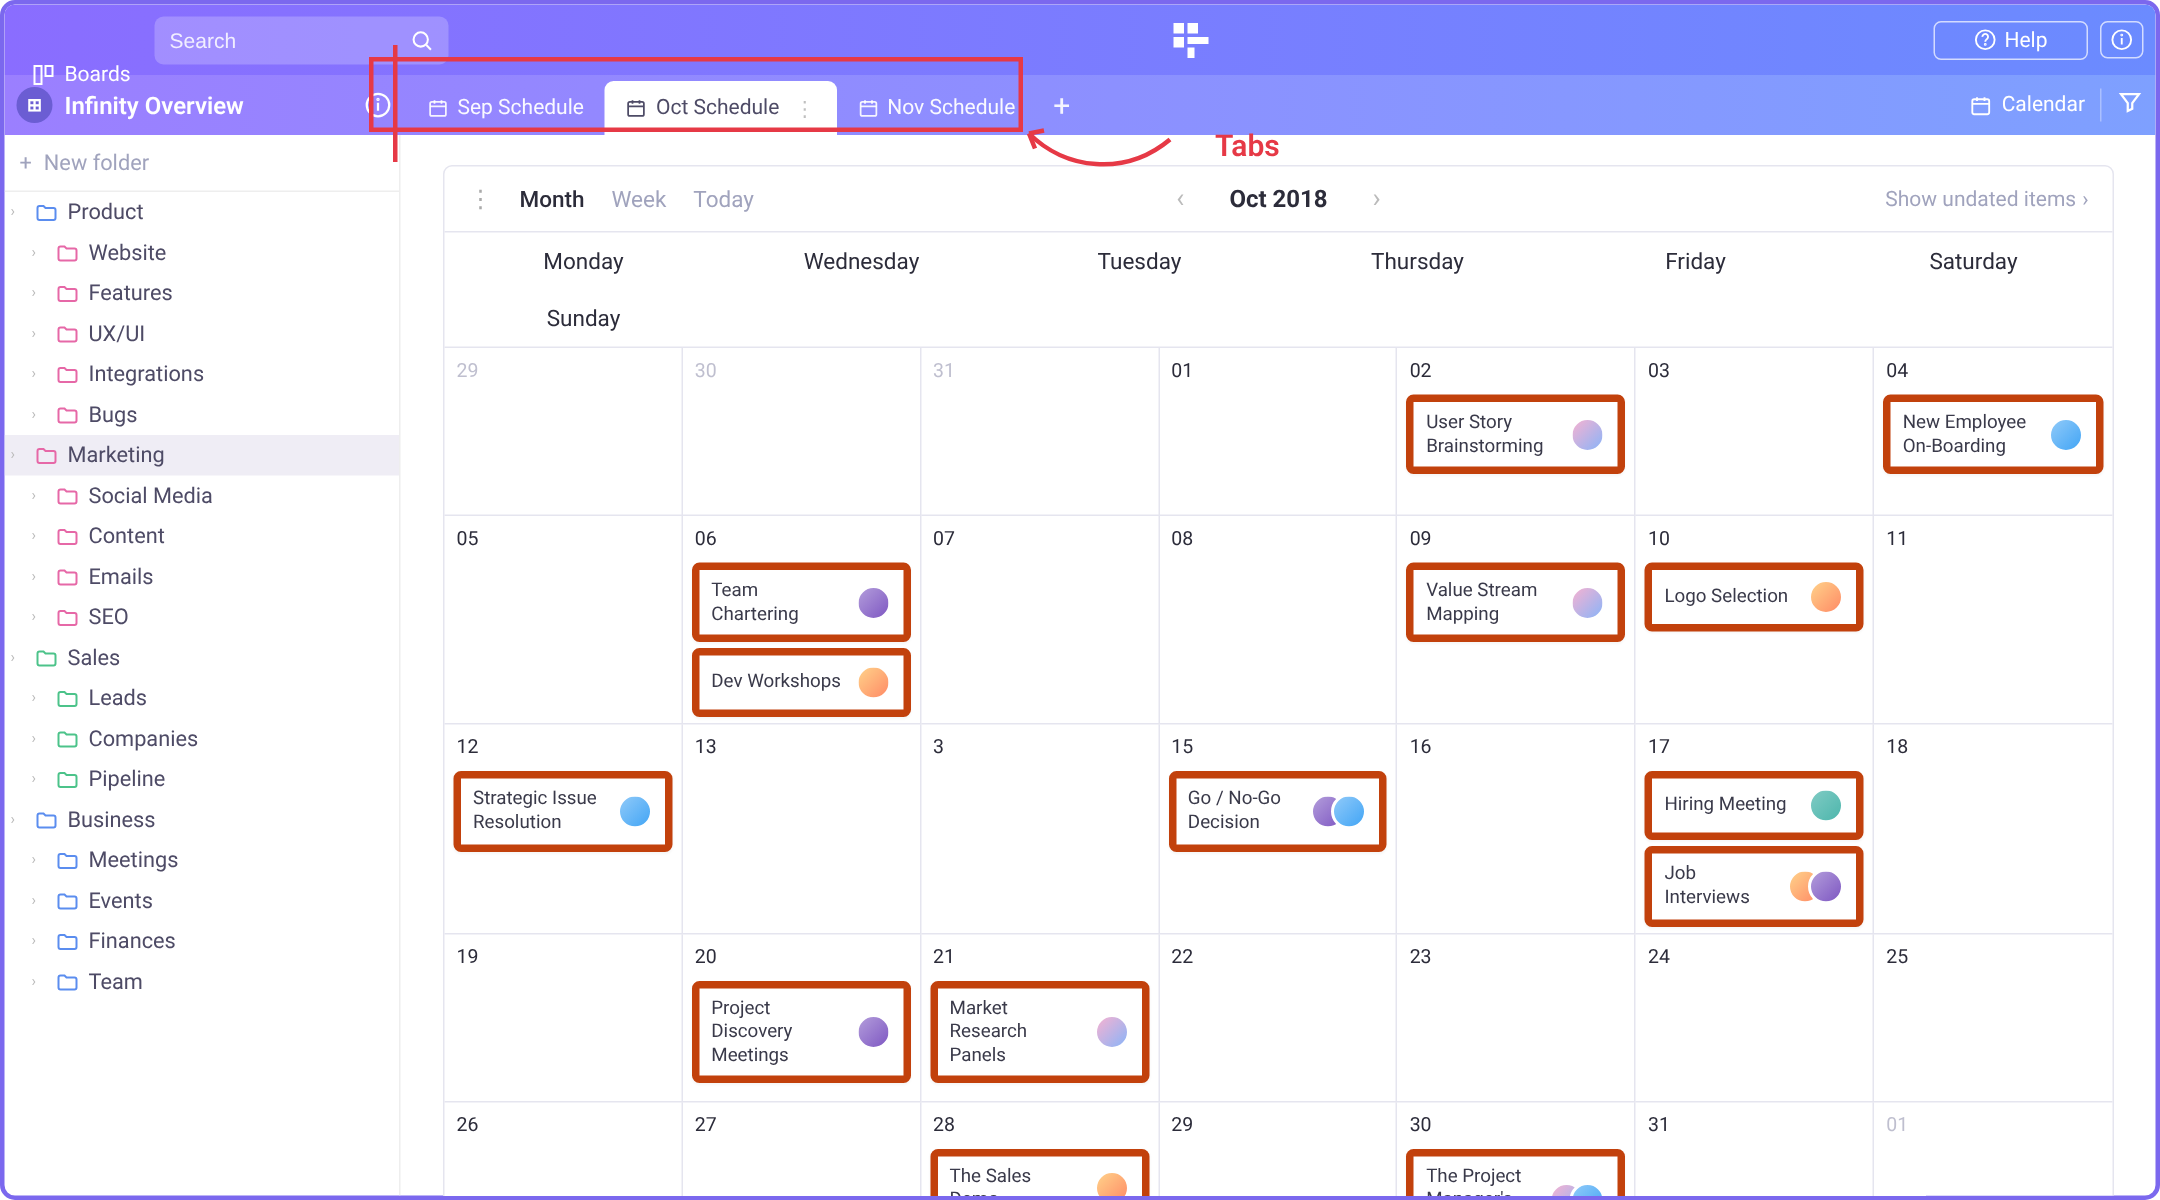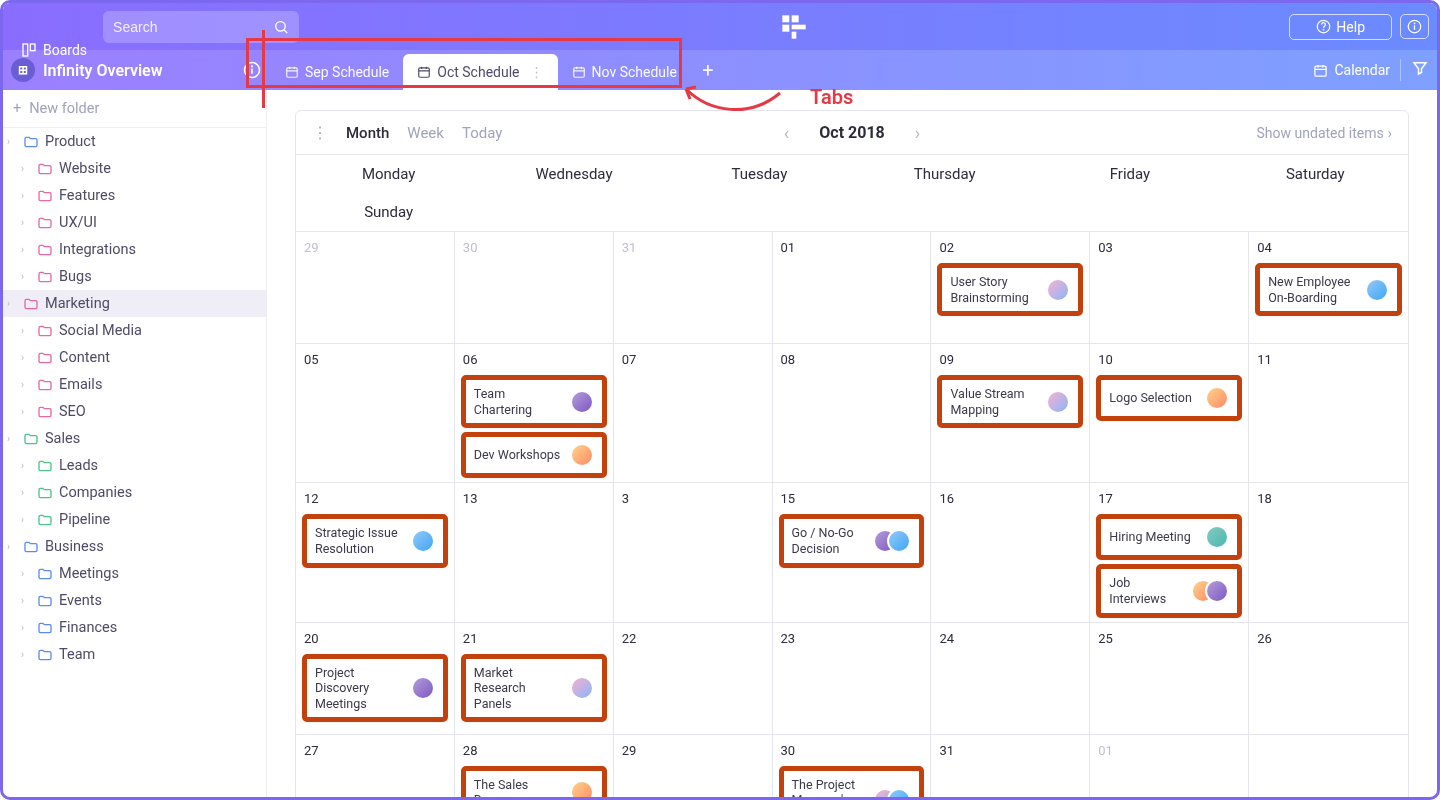--- a/index.html
+++ b/index.html
@@ -473,20 +473,23 @@
               <div class="avgroup">
                 <div class="avatar a2"></div>
                 <div class="avatar a3"></div>
               </div>
             </div>
           </div>
           <div class="cell">
             <div class="daynum">18</div>
           </div>
           <div class="cell">
+            <div class="daynum">19</div>
+          </div>
+          <div class="cell">
             <div class="daynum">20</div>
             <div class="event">
               <div class="txt">Project Discovery Meetings</div>
               <div class="avatar a3"></div>
             </div>
           </div>
           <div class="cell">
             <div class="daynum">21</div>
             <div class="event">
               <div class="txt">Market Research Panels</div>

